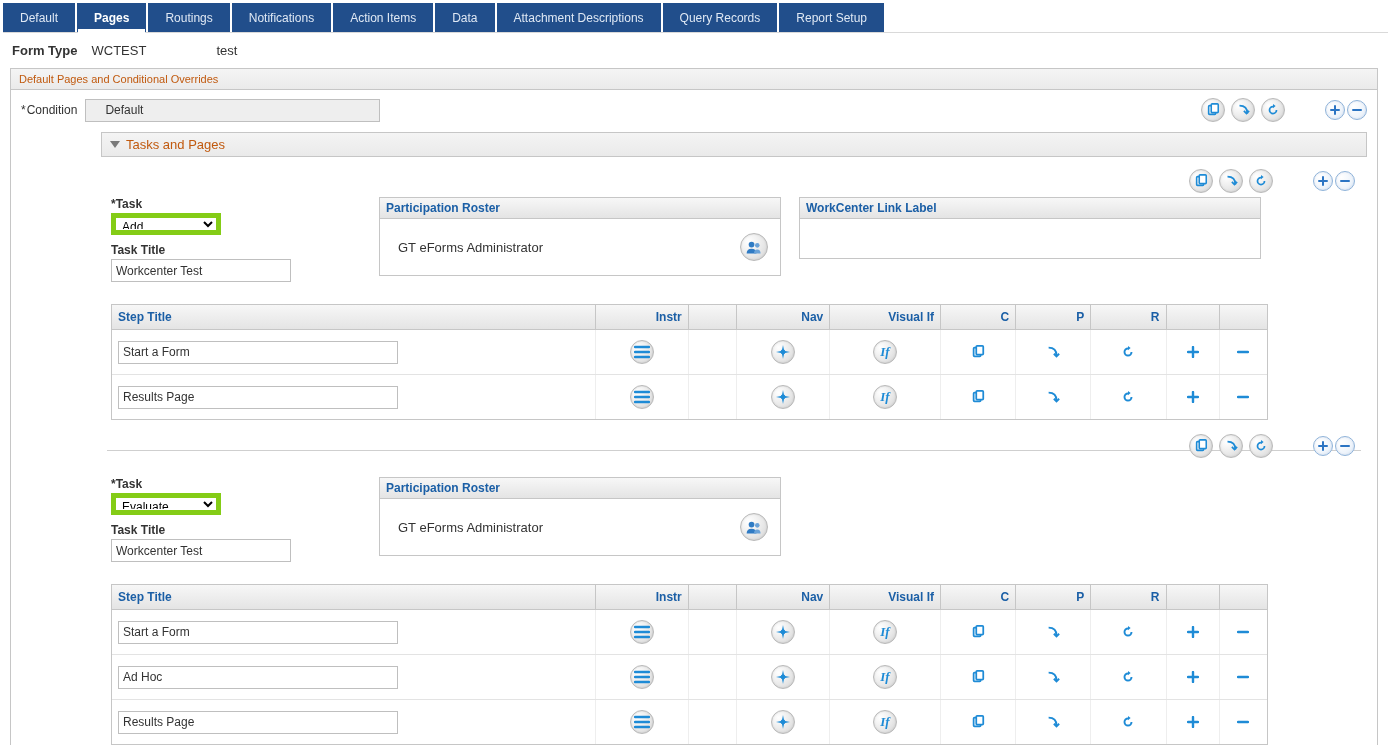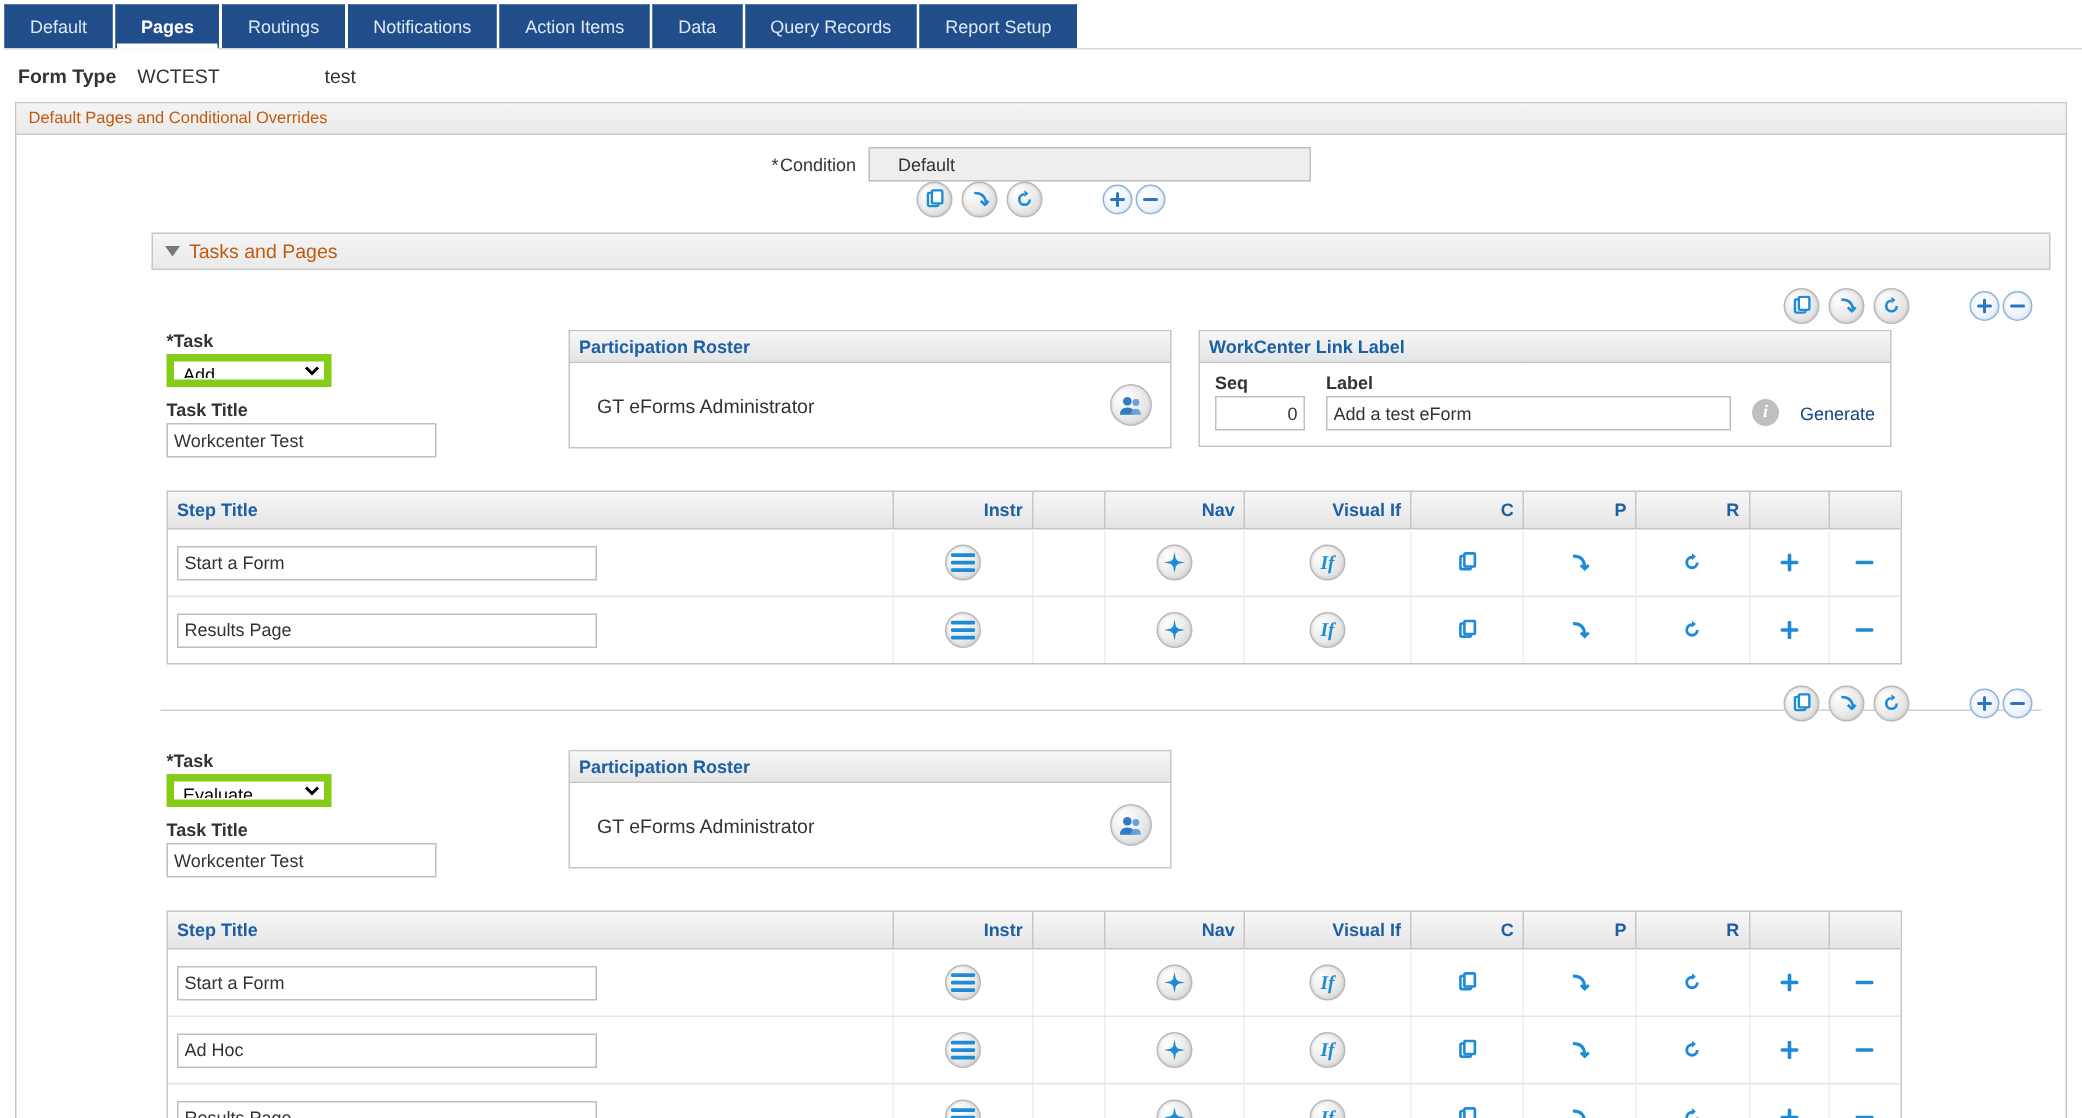--- a/index.html
+++ b/index.html
@@ -52,21 +52,21 @@
 
   
   .groupbox{border:1px solid var(--grid-border);margin-bottom:6px;}
   .groupbox-header{
     background:linear-gradient(#f4f4f4,#eaeaea);
     border-bottom:1px solid var(--grid-border);
     padding:4px 8px;color:var(--ps-orange);font-size:11px;
   }
   .groupbox-body{padding:8px 10px 10px 10px;}
 
-  .cond-row{display:flex;align-items:center;justify-content:space-between;flex-direction:column;}
+  .cond-row{display:flex;align-items:center;justify-content:space-between;}
   .cond-left{display:flex;align-items:center;gap:8px;}
   .cond-left .req{color:#333;font-size:12px;}
   .cond-left .req::before{content:'*';color:#333;margin-right:1px;}
   input[type=text].ro{
     border:1px solid #bfbfbf;background:#eee;color:#333;padding:3px 4px;font-size:12px;
     height:15px;
   }
   input[type=text].rw{
     border:1px solid #bfbfbf;background:#fff;color:#333;padding:3px 4px;font-size:12px;height:15px;
   }
@@ -172,20 +172,21 @@
 </head>
 <body>
 
 <div class="tab-strip" id="tabStrip">
     <div class="tab">Default</div>
     <div class="tab active">Pages</div>
     <div class="tab">Routings</div>
     <div class="tab">Notifications</div>
     <div class="tab">Action Items</div>
     <div class="tab">Data</div>
+    <div class="tab">Attachment Descriptions</div>
     <div class="tab">Query Records</div>
     <div class="tab">Report Setup</div>
   </div>
 
 <div class="page">
 
   <div class="form-type-row">
     <span class="lbl">Form Type</span>
     <span class="val1">WCTEST</span>
     <span class="val2">test</span>
@@ -299,32 +300,20 @@
                         <path d="M2 17 Q2 11 8 11 Q14 11 14 17 Z" fill="#2f7bc4"></path>
                         <circle cx="15" cy="7" r="2.8" fill="#6aa2d8"></circle>
                         <path d="M11 17 Q11 12 15 12 Q19 12 19 17 Z" fill="#6aa2d8"></path>
                       </svg>
                     </span>
       </div>
     </div>
 
       <div class="wclabel-box">
         <div class="mini-header">WorkCenter Link Label</div>
-        <div class="wclabel-body">
-          <div class="col seq-col">
-            <label>Seq</label>
-            <input type="text" class="rw" value="0" style="">
-          </div>
-          <div class="col label-col">
-            <label>Label</label>
-            <input type="text" class="rw" value="Add a test eForm" style="">
-          </div>
-          <span class="info-ic">i</span>
-          <span class="gen-link">Generate</span>
-        </div>
       </div>
   </div>
               <div class="steps-grid">
     <div class="steps-head">
       <div class="hc w-title">Step Title</div>
       <div class="hc w-instr">Instr</div>
       <div class="hc w-blank"></div>
       <div class="hc w-nav">Nav</div>
       <div class="hc w-vif">Visual If</div>
       <div class="hc w-c">C</div>

